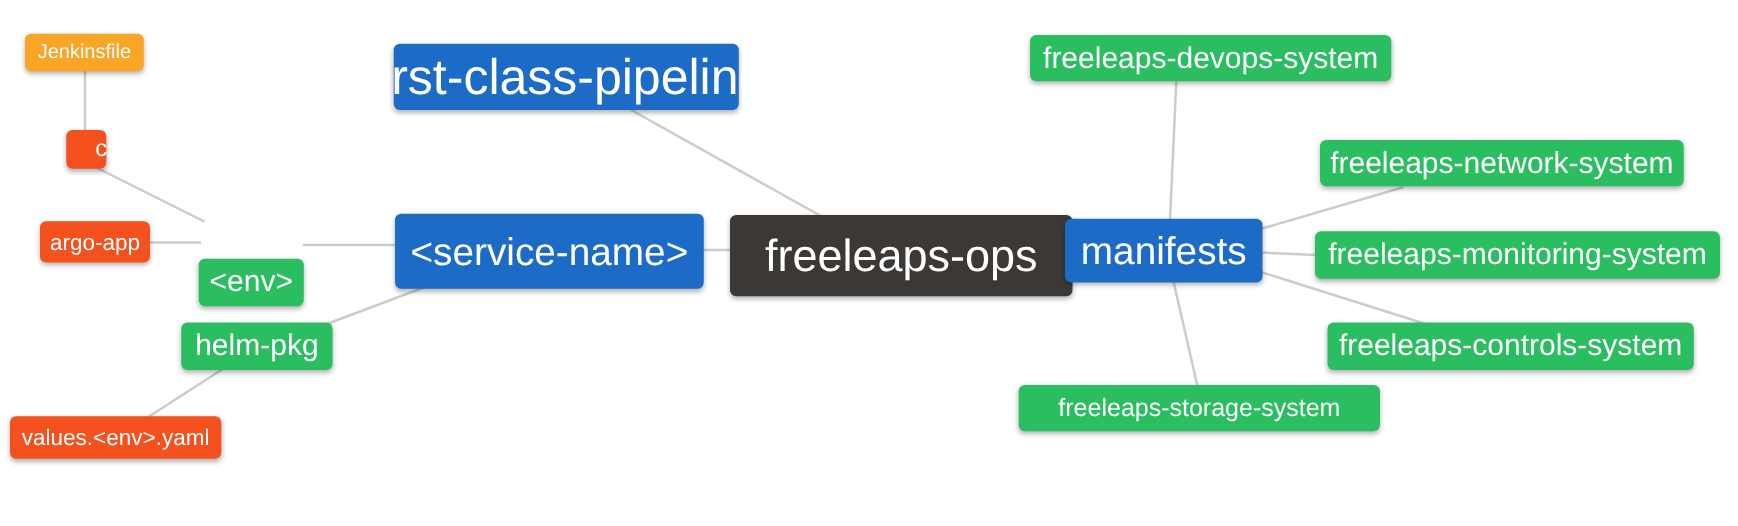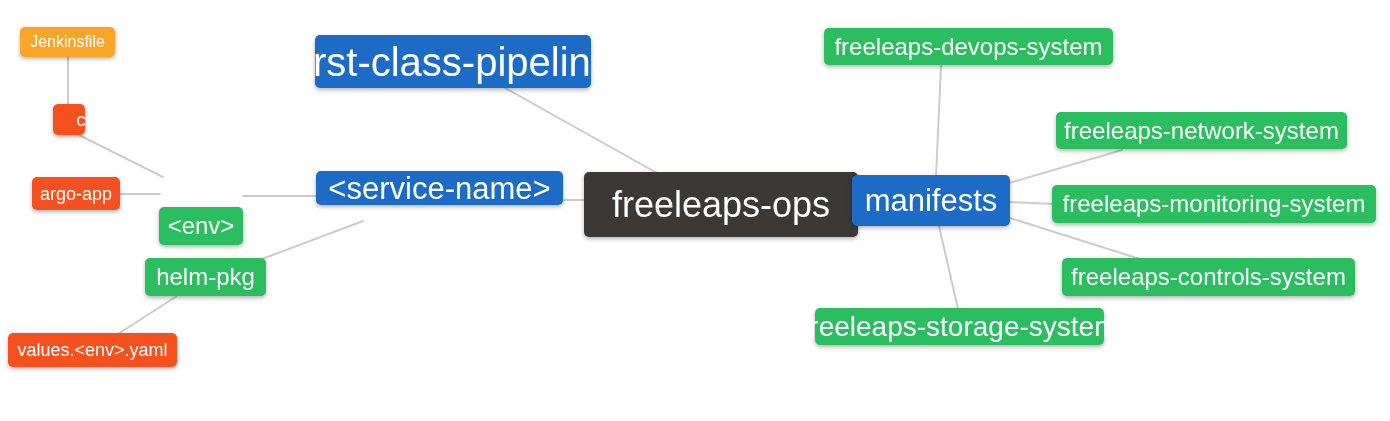--- a/index.html
+++ b/index.html
@@ -59,27 +59,27 @@
       <line x1="843" y1="201" x2="855" y2="201" stroke="#cccccc" stroke-width="2" stroke-linecap="round"></line>
       <line x1="936" y1="176" x2="941" y2="66" stroke="#cccccc" stroke-width="2" stroke-linecap="round"></line>
       <line x1="1009" y1="183" x2="1122" y2="150" stroke="#cccccc" stroke-width="2" stroke-linecap="round"></line>
       <line x1="1009" y1="202" x2="1053" y2="204" stroke="#cccccc" stroke-width="2" stroke-linecap="round"></line>
       <line x1="1010" y1="218" x2="1140" y2="259" stroke="#cccccc" stroke-width="2" stroke-linecap="round"></line>
       <line x1="939" y1="226" x2="958" y2="309" stroke="#cccccc" stroke-width="2" stroke-linecap="round"></line>
     </svg>
   <div id="nodes" class="nodes">
       <div class="node" style="left: 584px; top: 172px; width: 274px; height: 65px; font-size: 36px; background: rgb(59, 56, 54); color: rgb(255, 255, 255);">freeleaps-ops</div>
       <div class="node" style="left: 315px; top: 35px; width: 276px; height: 53px; font-size: 40px; background: rgb(28, 107, 199); color: rgb(255, 255, 255);">first-class-pipeline</div>
-      <div class="node" style="left: 316px; top: 171px; width: 247px; height: 34px; font-size: 31px; background: rgb(28, 107, 199); color: rgb(255, 255, 255);">&lt;service-name&gt;</div>
+      <div class="node" style="left: 316px; top: 171px; width: 247px; height: 60px; font-size: 31px; background: rgb(28, 107, 199); color: rgb(255, 255, 255);">&lt;service-name&gt;</div>
       <div class="node" style="left: 852px; top: 175px; width: 158px; height: 51px; font-size: 31px; background: rgb(28, 107, 199); color: rgb(255, 255, 255);">manifests</div>
       <div class="node" style="left: 159px; top: 175px; width: 84px; height: 38px; font-size: 24px; background: rgb(43, 190, 97); color: rgb(255, 255, 255); margin-top: 32px;">&lt;env&gt;</div>
       <div class="node" style="left: 145px; top: 258px; width: 121px; height: 38px; font-size: 24px; background: rgb(43, 190, 97); color: rgb(255, 255, 255);">helm-pkg</div>
       <div class="node" style="left: 824px; top: 28px; width: 289px; height: 37px; font-size: 24px; background: rgb(43, 190, 97); color: rgb(255, 255, 255);">freeleaps-devops-system</div>
       <div class="node" style="left: 1056px; top: 112px; width: 291px; height: 37px; font-size: 24px; background: rgb(43, 190, 97); color: rgb(255, 255, 255);">freeleaps-network-system</div>
       <div class="node" style="left: 1052px; top: 185px; width: 324px; height: 38px; font-size: 24px; background: rgb(43, 190, 97); color: rgb(255, 255, 255);">freeleaps-monitoring-system</div>
       <div class="node" style="left: 1062px; top: 258px; width: 293px; height: 38px; font-size: 24px; background: rgb(43, 190, 97); color: rgb(255, 255, 255);">freeleaps-controls-system</div>
-      <div class="node" style="left: 815px; top: 308px; width: 289px; height: 37px; font-size: 28px; background: rgb(43, 190, 97); color: rgb(255, 255, 255);">freeleaps-storage-system</div>
+      <div class="node" style="left: 815px; top: 308px; width: 289px; height: 37px; font-size: 20px; background: rgb(43, 190, 97); color: rgb(255, 255, 255);">freeleaps-storage-system</div>
       <div class="node" style="left: 53px; top: 104px; width: 32px; height: 31px; font-size: 19px; background: rgb(244, 81, 30); color: rgb(255, 255, 255); padding-left: 28px;">ci</div>
       <div class="node" style="left: 32px; top: 177px; width: 88px; height: 33px; font-size: 18px; background: rgb(244, 81, 30); color: rgb(255, 255, 255);">argo-app</div>
       <div class="node" style="left: 8px; top: 333px; width: 169px; height: 34px; font-size: 18px; background: rgb(244, 81, 30); color: rgb(255, 255, 255);">values.&lt;env&gt;.yaml</div>
       <div class="node" style="left: 20px; top: 27px; width: 95px; height: 30px; font-size: 16px; background: rgb(249, 165, 38); color: rgb(255, 255, 255);">Jenkinsfile</div>
     </div>
 </div>
 
 </body></html>

